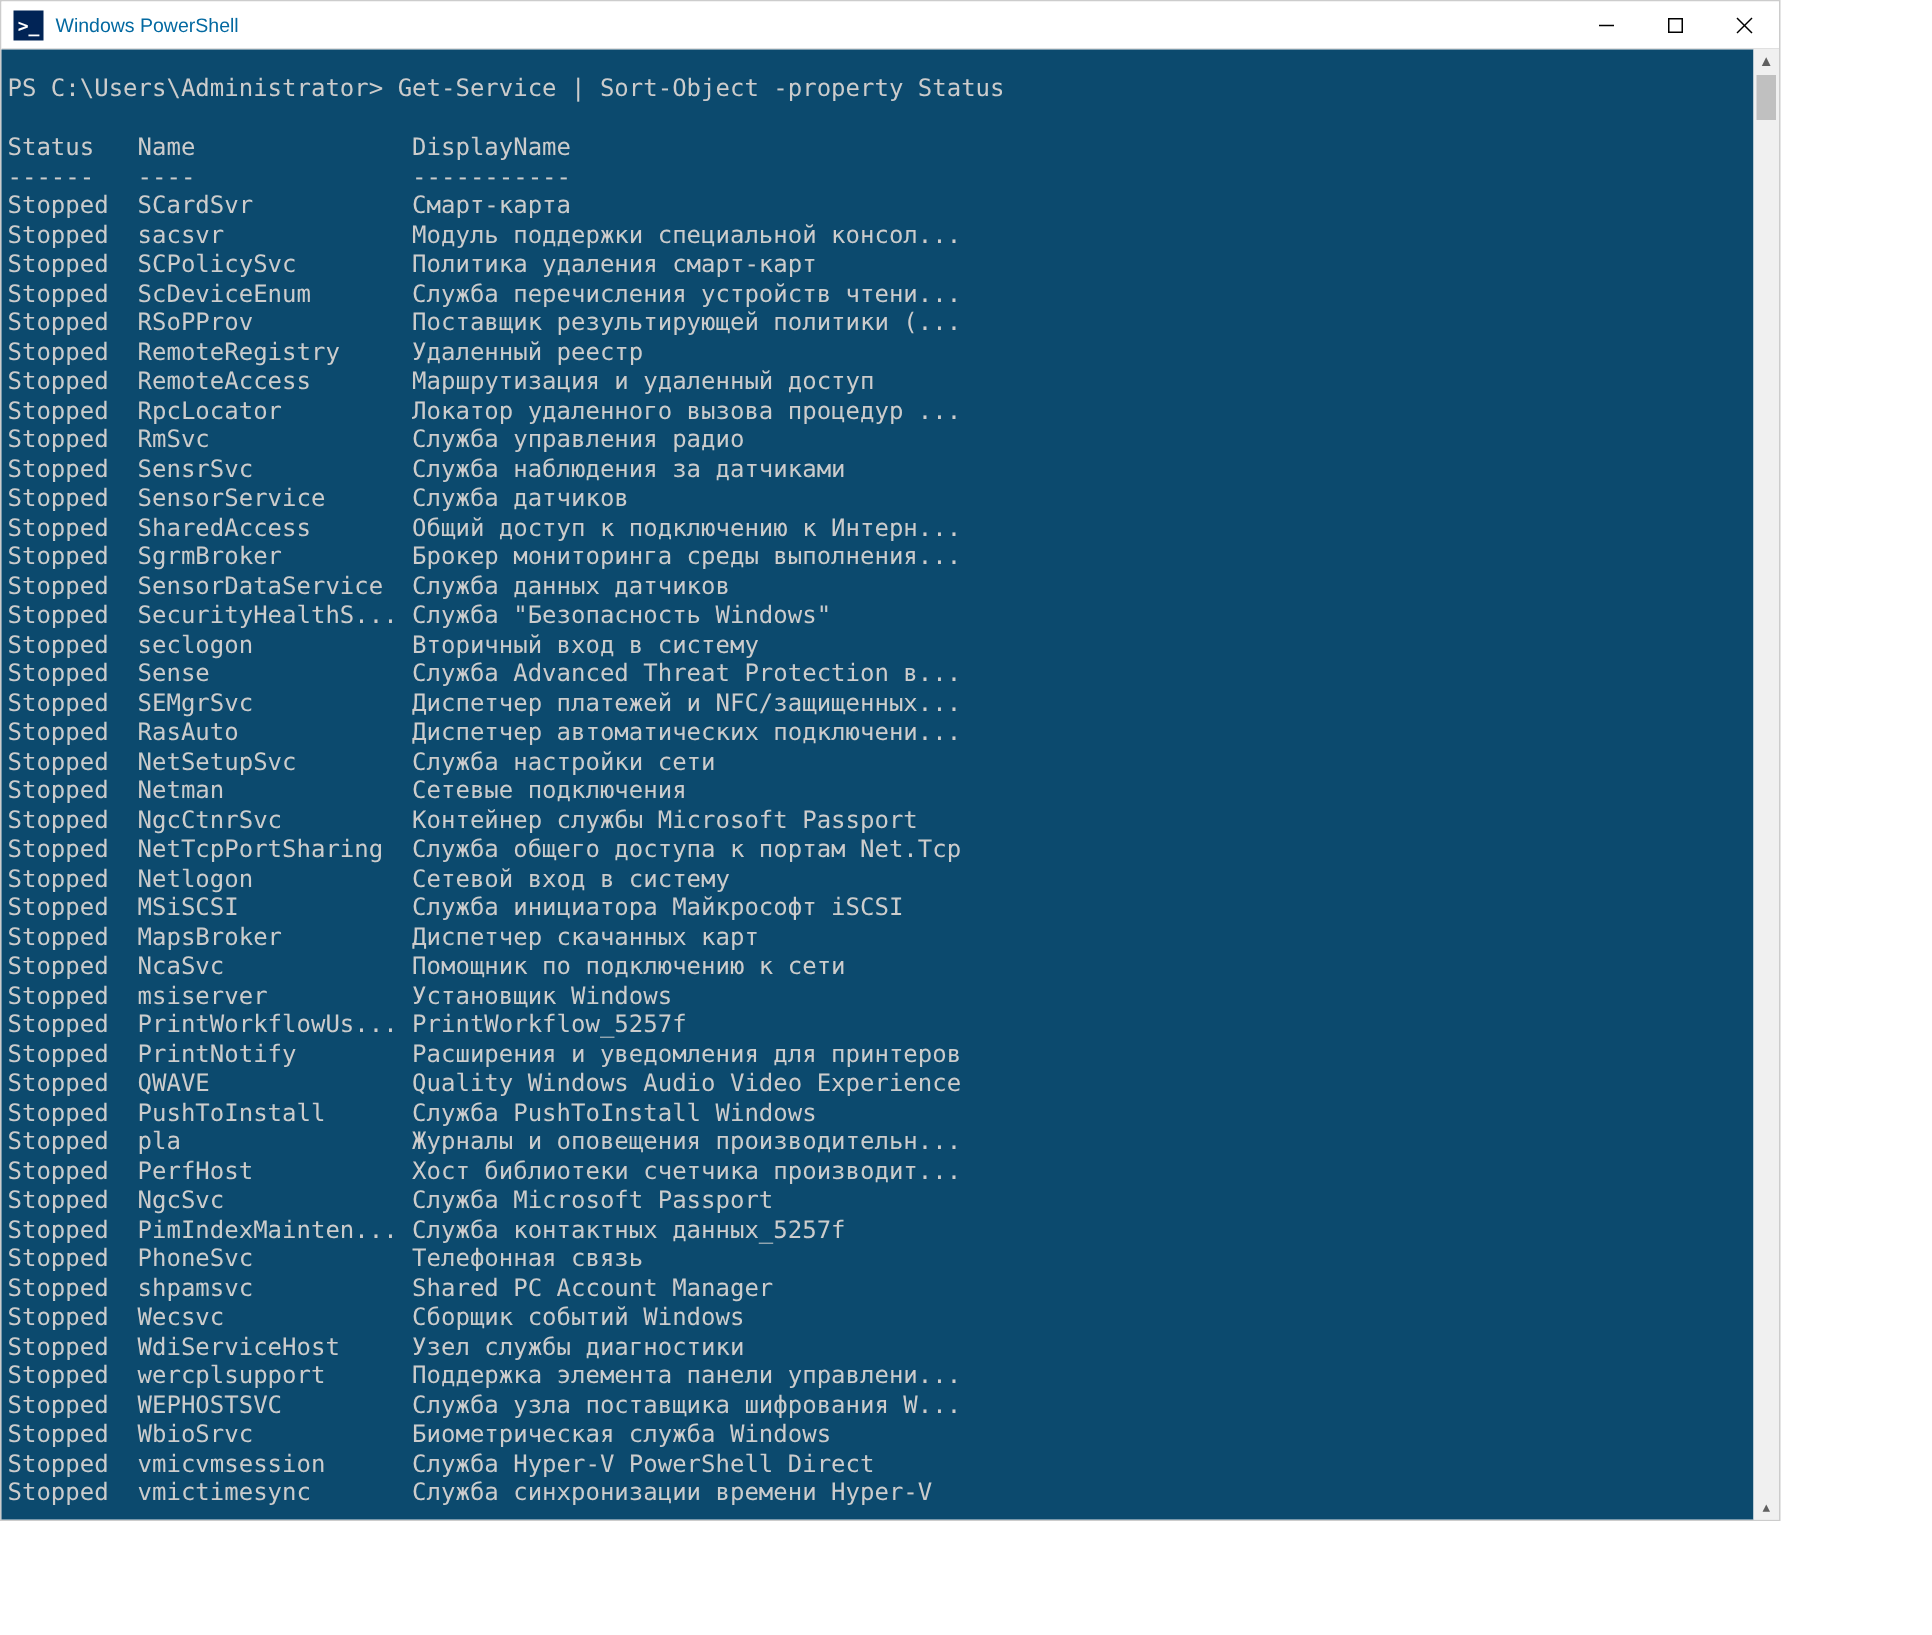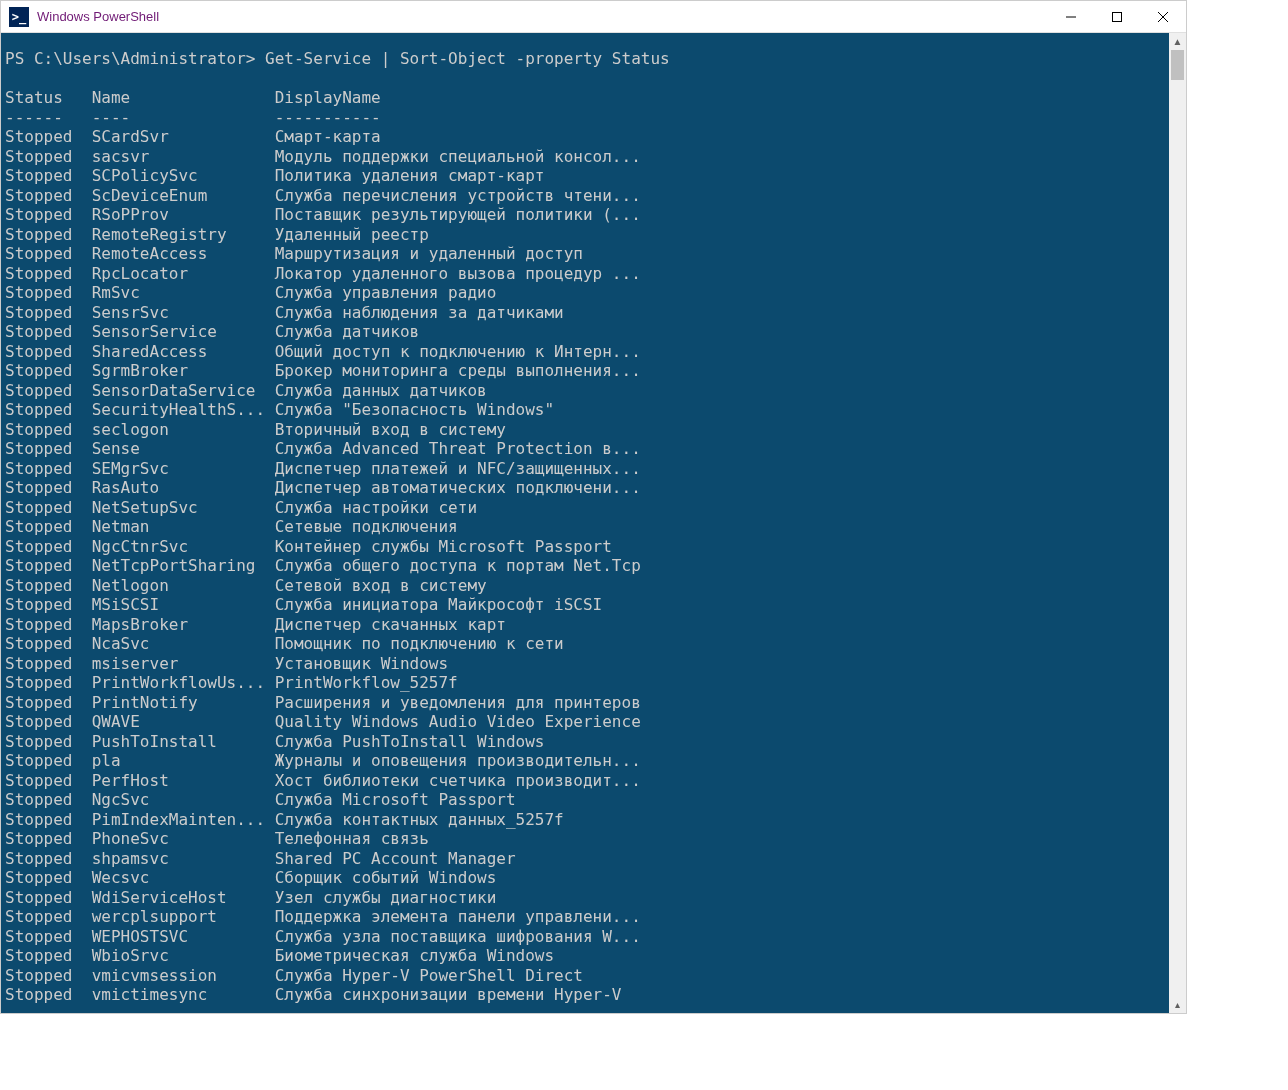--- a/index.html
+++ b/index.html
@@ -34,21 +34,21 @@
     justify-content: center;
   }
   .titlebar .app-icon span {
     color: #fff;
     font-size: 12px;
     font-weight: bold;
     font-family: Consolas, monospace;
   }
   .titlebar .title {
     font-size: 13px;
-    color: #701a75;
+    color: #0369a1;
     flex: 0 0 auto;
   }
   .titlebar .spacer { flex: 1; }
   .titlebar .win-btn {
     width: 46px;
     height: 32px;
     display: inline-flex;
     align-items: center;
     justify-content: center;
     color: #000;

